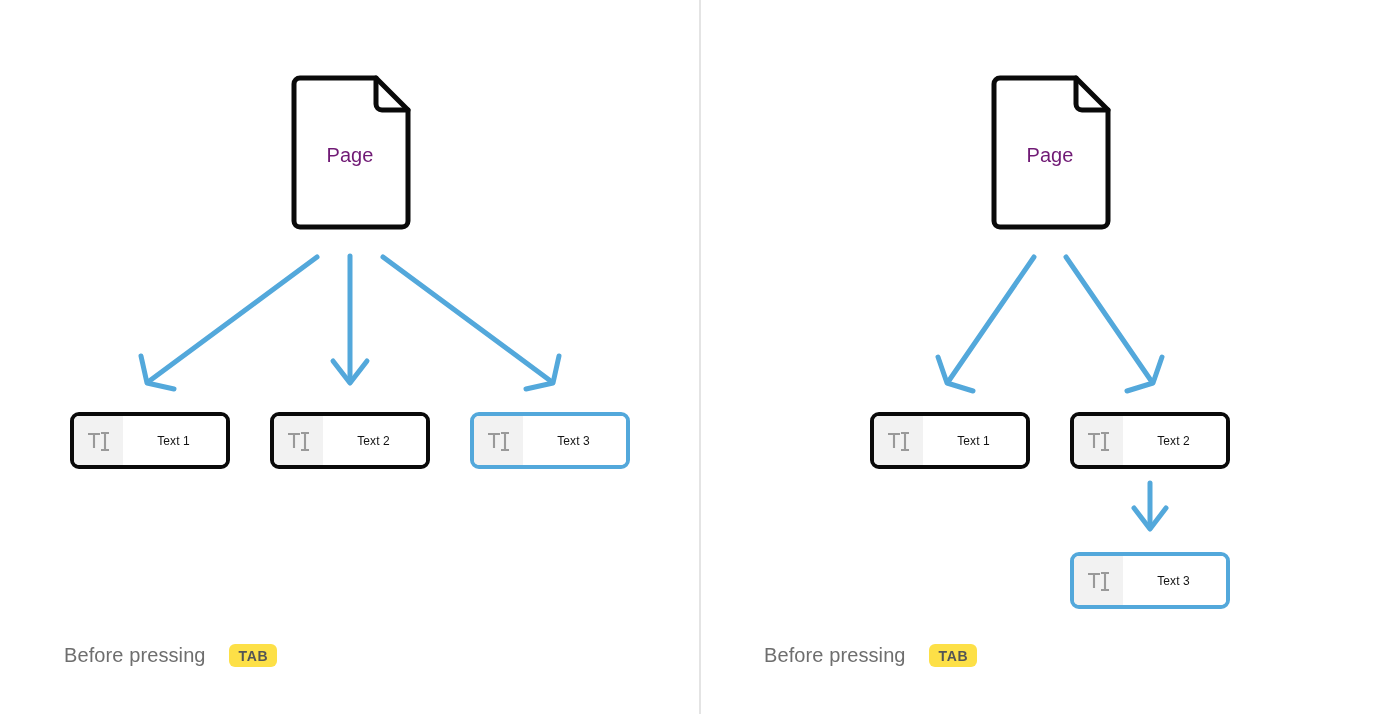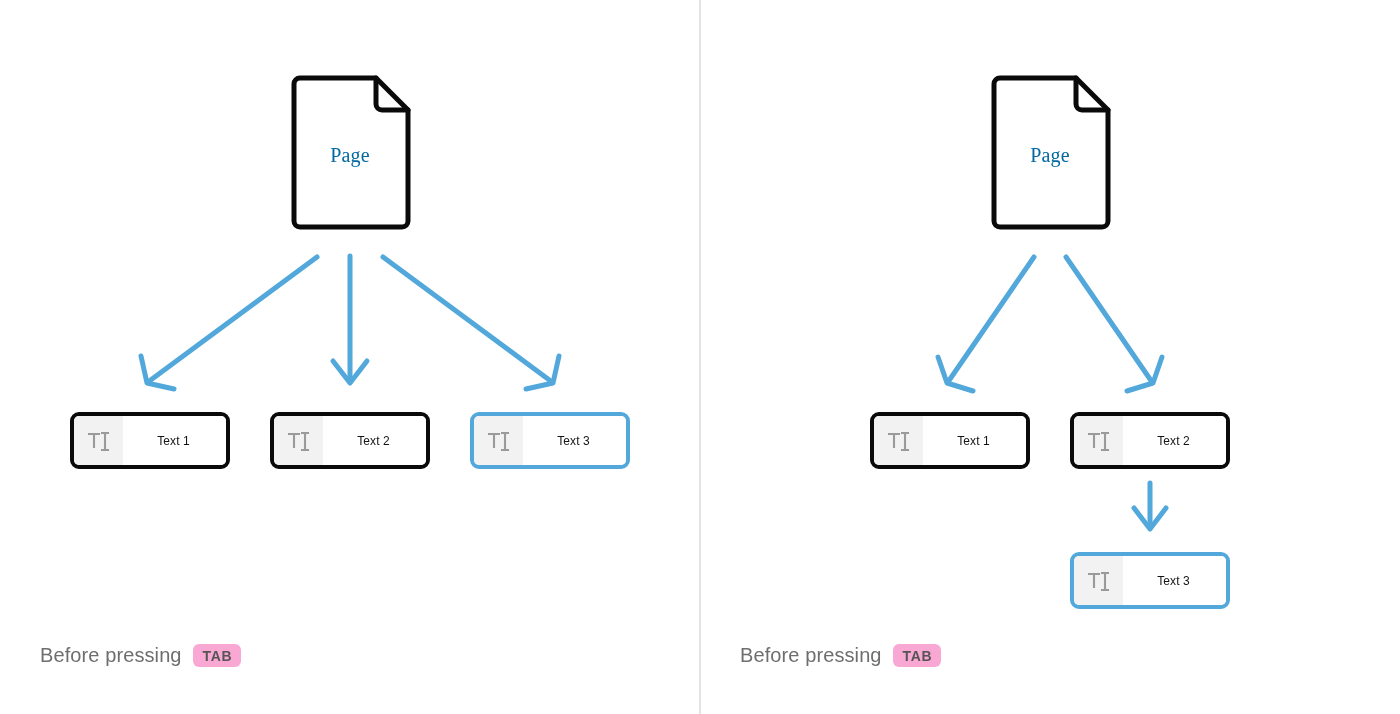--- a/index.html
+++ b/index.html
@@ -40,22 +40,22 @@
     height: 714px;
     pointer-events: none;
   }
 
   
   .page-label {
     position: absolute;
     width: 120px;
     text-align: center;
     font-size: 20px;
-    color: #0369a1;
-    font-family: Liberation Serif, serif;
+    color: #701a75;
+    font-family: Liberation Sans, sans-serif;
     letter-spacing: 0.1px;
   }
   .page-label.left  { left: 290px; top: 144px; }
   .page-label.right { left: 990px; top: 144px; }
 
   
   .text-node {
     position: absolute;
     display: flex;
     align-items: stretch;
@@ -89,33 +89,34 @@
     letter-spacing: 0.1px;
     padding-right: 2px;
   }
   .ticon { display: block; }
 
   
   .caption {
     position: absolute;
     display: flex;
     align-items: flex-end;
-    gap: 11px;
+    gap: 23px;
     font-size: 20px;
     color: #6e6e6e;
     letter-spacing: 0.1px;
     white-space: nowrap;
+    margin-left: 24px;
   }
   .caption.left  { left: 40px;  top: 644px; }
   .caption.right { left: 740px; top: 644px; }
   .key-badge {
     display: inline-flex;
     align-items: center;
     justify-content: center;
-    background: #f9a8d4;
+    background: #fde047;
     color: #555555;
     font-size: 14px;
     font-weight: bold;
     letter-spacing: 0.6px;
     border-radius: 6px;
     padding: 5px 9px 4px 10px;
     line-height: 1;
   }
 </style>
 </head>

